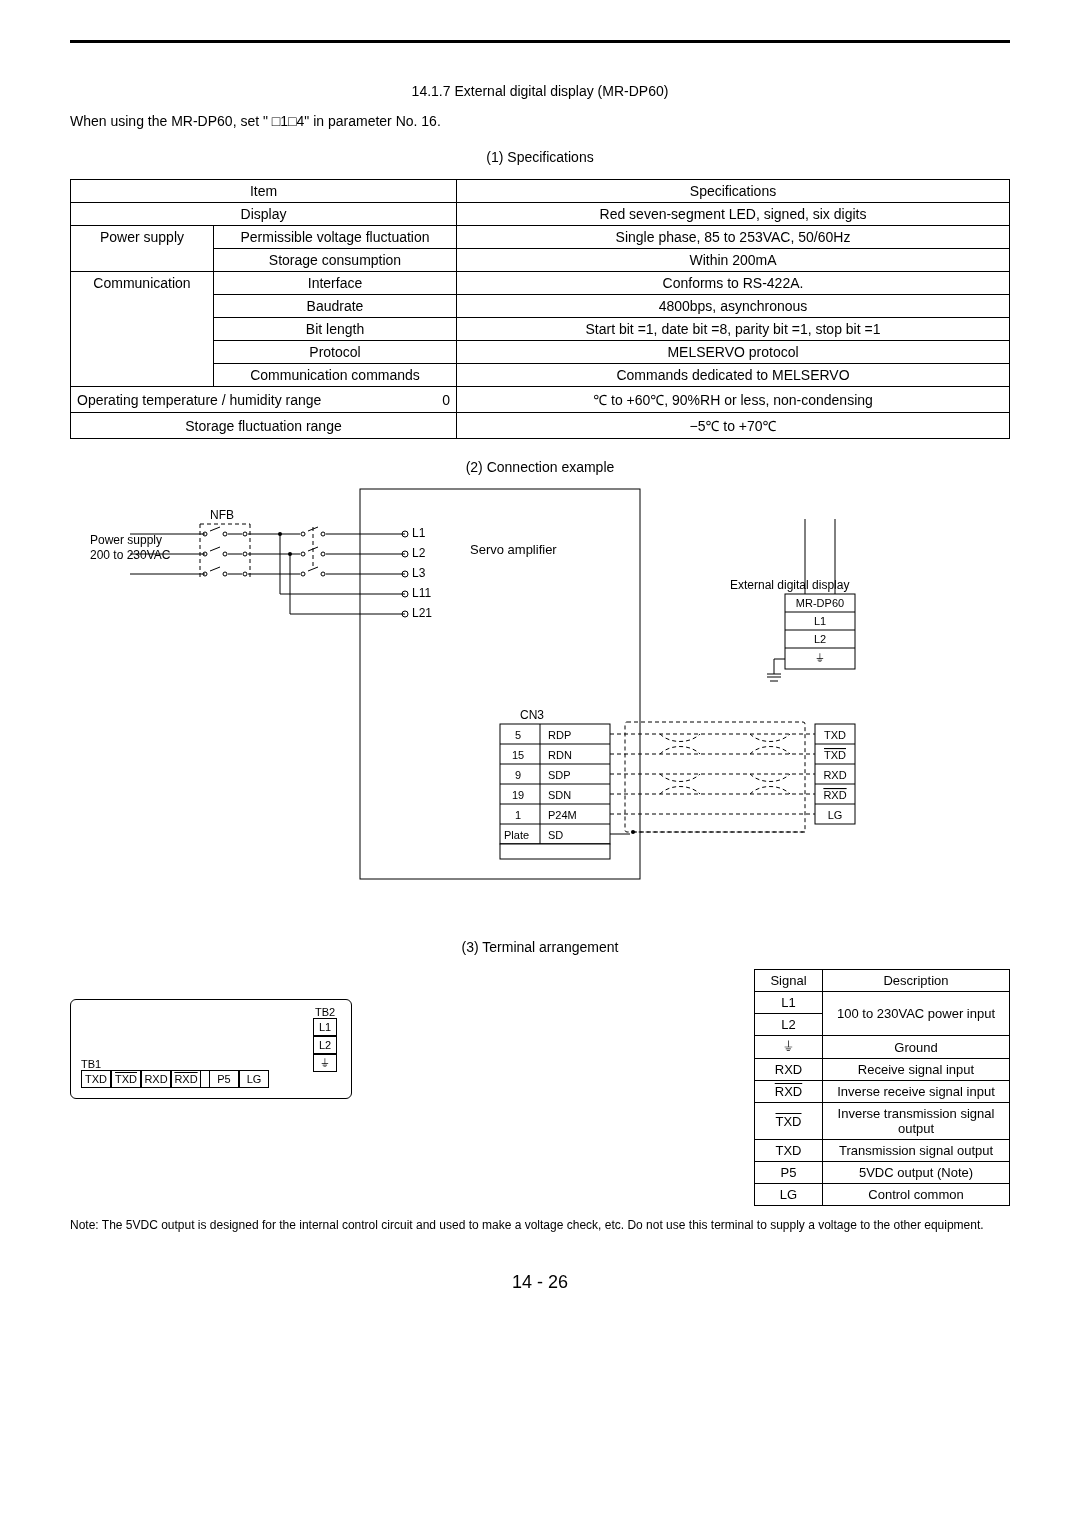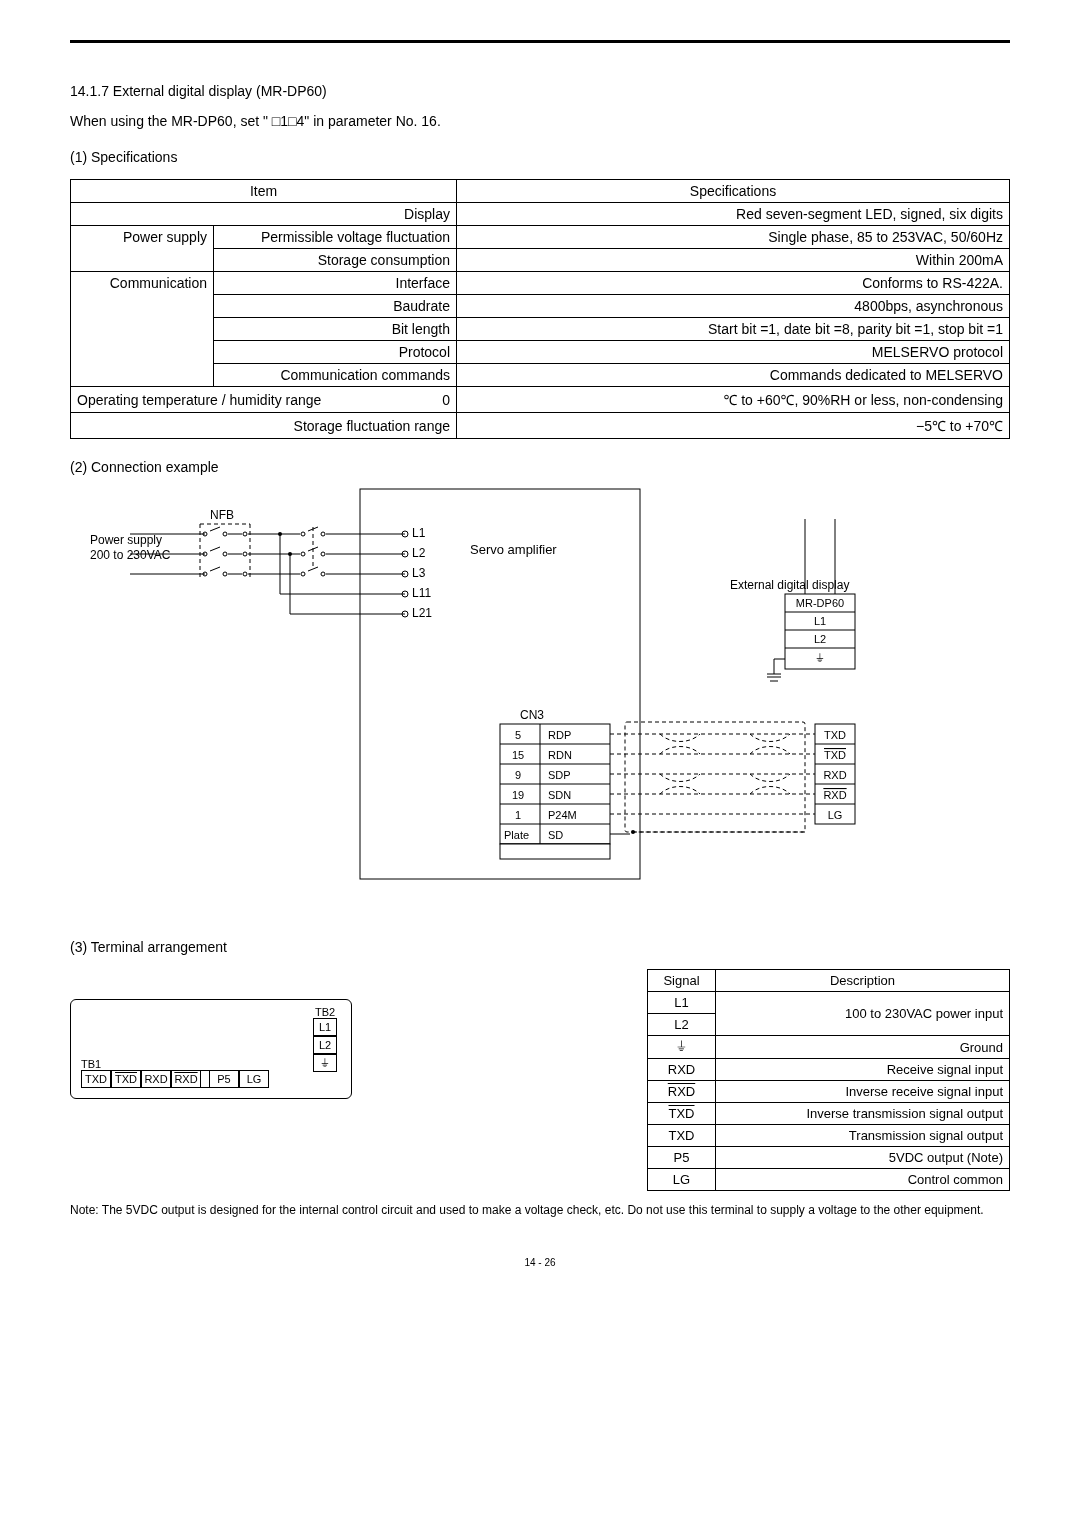--- a/index.html
+++ b/index.html
@@ -14,47 +14,48 @@
   .header-title {
     font-size: 18px;
     margin-bottom: 4px;
   }
   .header-rule {
     border-top: 3px solid #000;
     margin-bottom: 40px;
   }
   .section-title {
     margin-bottom: 14px;
+    text-align: center;
   }
   .para {
     margin-bottom: 20px;
   }
   table {
     border-collapse: collapse;
     width: 100%;
   }
   th, td {
     border: 1px solid #000;
     padding: 3px 6px;
-    text-align: right;
+    text-align: center;
     font-weight: normal;
     font-size: 14px;
   }
   th {
     text-align: center;
   }
   .col-item1 { width: 130px; }
   .col-item2 { width: 230px; margin-left: 16px; }
   .spec-table { margin-bottom: 20px; }
   .connection-area {
     position: relative;
     height: 430px;
     margin-bottom: 20px;
   }
-  .signal-table { width: 363px; }
+  .signal-table { width: 256px; }
   .signal-table td, .signal-table th { font-size: 13px; }
   .sig-col1 { width: 55px; text-align: center; }
   .term-area-wrap {
     display: flex;
     justify-content: space-between;
     align-items: flex-start;
     gap: 30px;
   }
   .term-block {
     border: 1px solid #000;
@@ -85,21 +86,21 @@
   }
   .tb-stack .tb-cell { display: block; width: 22px; }
   .note {
     font-size: 12px;
     margin-top: 12px;
     text-align: justify;
   }
   .pagenum {
     text-align: center;
     margin-top: 40px;
-    font-size: 10px;
+    font-size: 18px;
   }
   svg text { font-family: Arial, sans-serif; }
   .box { fill:#fff; stroke:#000; stroke-width:1; }
   .thinline { stroke:#000; stroke-width:1; fill:none; }
   .dashline { stroke:#000; stroke-width:1; fill:none; stroke-dasharray:4 3; }
   .overline { text-decoration: overline; }
   
 </style>
 </head>
 <body>

